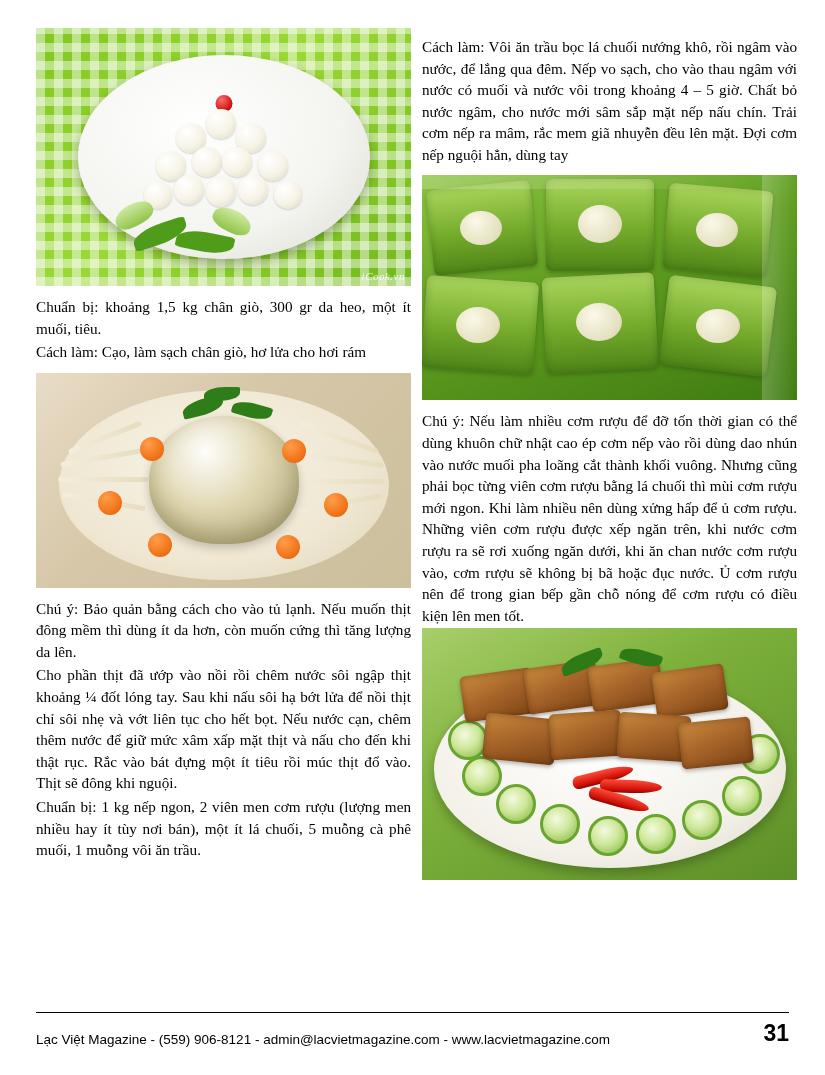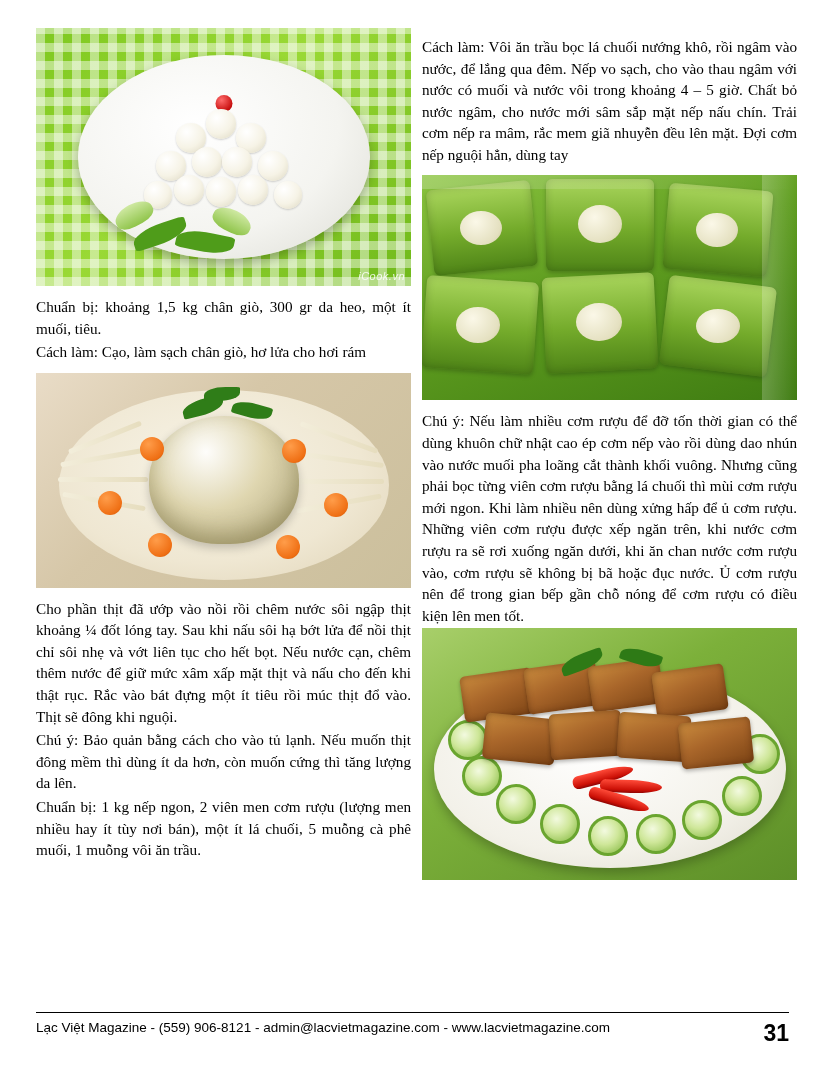--- a/index.html
+++ b/index.html
@@ -49,21 +49,21 @@
     background: #d8d8d8;
     margin-bottom: 10px;
   }
   .photo .wm {
     position: absolute;
     right: 6px;
     bottom: 4px;
     font-size: 11px;
     font-style: italic;
     color: rgba(255,255,255,0.85);
-    font-family: Liberation Sans, sans-serif;
+    font-family: Liberation Serif, serif;
     letter-spacing: 0.5px;
   }
 
   
   .photo-1 { height: 258px;
     background:
       repeating-linear-gradient(90deg, rgba(255,255,255,0.45) 0 9px, rgba(255,255,255,0) 9px 18px),
       repeating-linear-gradient(0deg, rgba(255,255,255,0.45) 0 9px, rgba(255,255,255,0) 9px 18px),
       linear-gradient(135deg,#7ec820 0%, #9ad935 45%, #6fb91a 100%);
   }
@@ -182,21 +182,21 @@
 
   
   .footer {
     position: absolute;
     left: 36px;
     right: 36px;
     bottom: 28px;
     border-top: 1.5px solid #000;
     padding-top: 7px;
     display: flex;
-    align-items: flex-start;
+    align-items: flex-end;
     justify-content: space-between;
   }
   .footer-text {
     font-family: "Liberation Sans", sans-serif;
     font-size: 13.5px;
   }
   .page-num {
     font-family: "Liberation Sans", sans-serif;
     font-size: 23px;
     font-weight: bold;
@@ -253,22 +253,22 @@
       <div class="p2-carrot" style="left:246px;top:66px;"></div>
       <div class="p2-carrot" style="left:62px;top:118px;"></div>
       <div class="p2-carrot" style="left:288px;top:120px;"></div>
       <div class="p2-carrot" style="left:112px;top:160px;"></div>
       <div class="p2-carrot" style="left:240px;top:162px;"></div>
       <div class="p2-herb" style="left:146px;top:26px;width:42px;height:16px;transform:rotate(-14deg);"></div>
       <div class="p2-herb" style="left:196px;top:30px;width:40px;height:15px;transform:rotate(16deg);"></div>
       <div class="p2-herb" style="left:168px;top:14px;width:36px;height:14px;"></div>
     </div>
 
+    <p class="block">Chú ý: Bảo quản bằng cách cho vào tủ lạnh. Nếu muốn thịt đông mềm thì dùng ít da hơn, còn muốn cứng thì tăng lượng da lên.</p>
     <p class="block">Cho phần thịt đã ướp vào nồi rồi chêm nước sôi ngập thịt khoảng ¼ đốt lóng tay. Sau khi nấu sôi hạ bớt lửa để nồi thịt chỉ sôi nhẹ và vớt liên tục cho hết bọt. Nếu nước cạn, chêm thêm nước để giữ mức xâm xấp mặt thịt và nấu cho đến khi thật rục. Rắc vào bát đựng một ít tiêu rồi múc thịt đổ vào. Thịt sẽ đông khi nguội.</p>
-    <p class="block">Chú ý: Bảo quản bằng cách cho vào tủ lạnh. Nếu muốn thịt đông mềm thì dùng ít da hơn, còn muốn cứng thì tăng lượng da lên.</p>
 
 
     <p class="block">Chuẩn bị: 1 kg nếp ngon, 2 viên men cơm rượu (lượng men nhiều hay ít tùy nơi bán), một ít lá chuối, 5 muỗng cà phê muối, 1 muỗng vôi ăn trầu.</p>
   </div>
 
   <div class="col col-right">
 
     <p class="block">Cách làm: Vôi ăn trầu bọc lá chuối nướng khô, rồi ngâm vào nước, để lắng qua đêm. Nếp vo sạch, cho vào thau ngâm với nước có muối và nước vôi trong khoảng 4 – 5 giờ. Chất bỏ nước ngâm, cho nước mới sâm sắp mặt nếp nấu chín. Trải cơm nếp ra mâm, rắc mem giã nhuyễn đều lên mặt. Đợi cơm nếp nguội hẳn, dùng tay</p>
 
     <div class="spacer-sm"></div>

